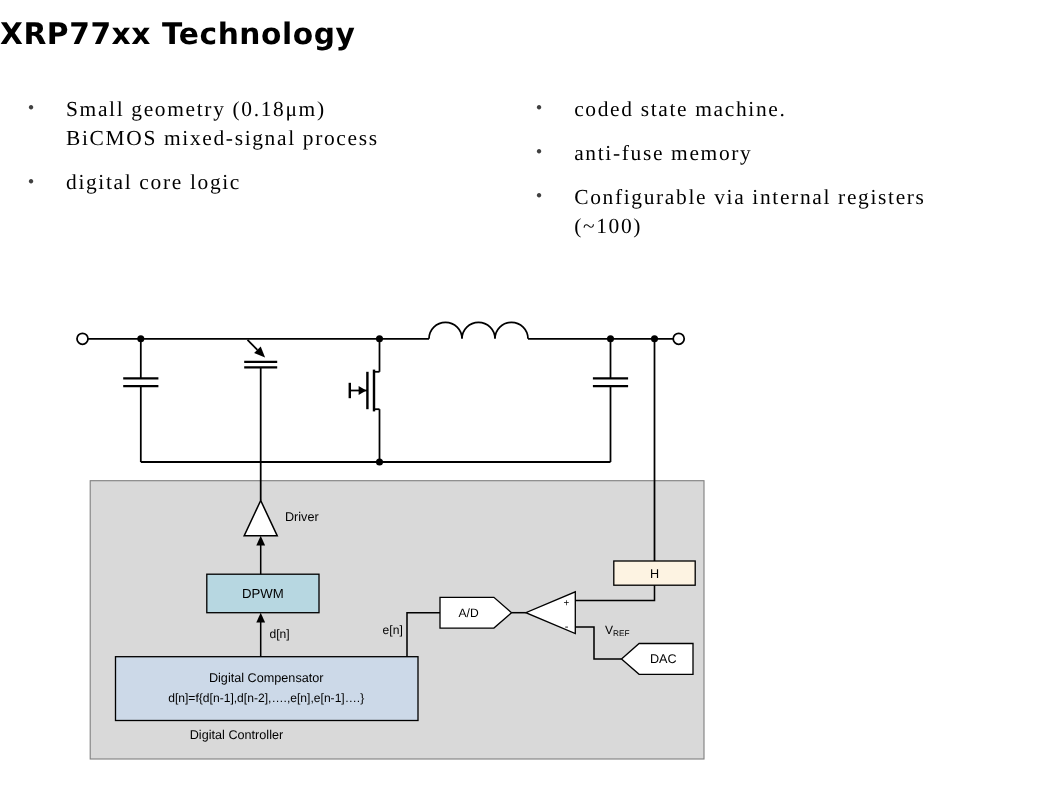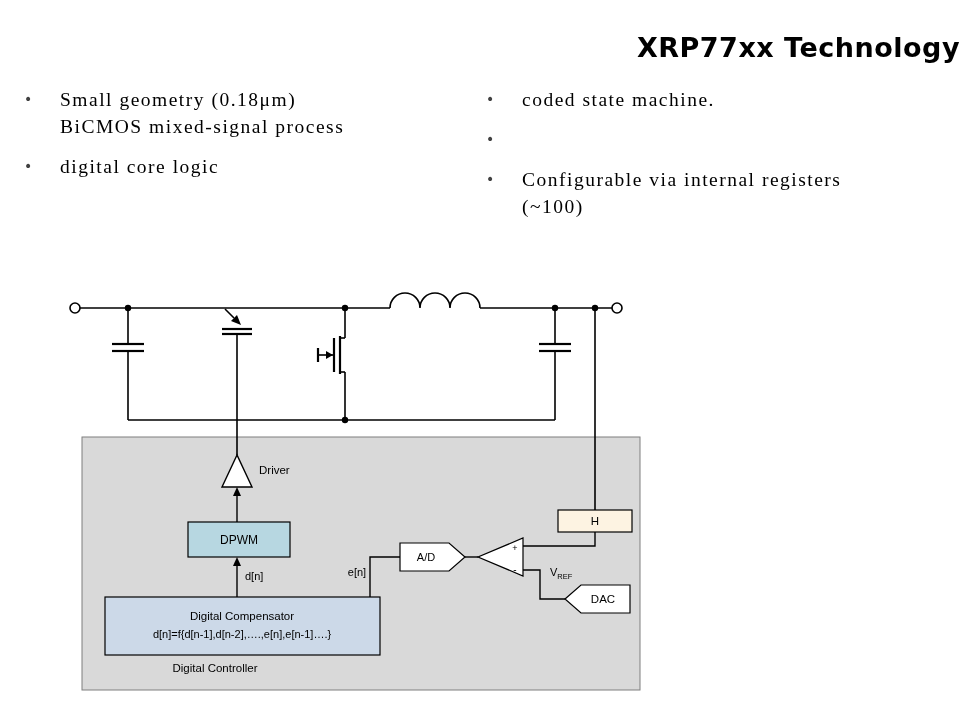--- a/index.html
+++ b/index.html
@@ -1,18 +1,18 @@
 <!DOCTYPE html>
 <html><head>
 <meta charset="utf-8">
 <style>
   html,body{margin:0;padding:0;background:#fff;}
   .slide{position:relative;width:960px;height:720px;background:#ffffff;overflow:hidden;
          font-family:"DejaVu Sans","Liberation Sans",sans-serif;color:#000;}
-  .title{position:absolute;top:32px;left:0;width:100%;text-align:right;
+  .title{position:absolute;top:16px;left:0;width:100%;text-align:left;
          font-size:27px;font-weight:bold;letter-spacing:0.5px;}
   .col{position:absolute;top:86px;}
   .col-left{left:24px;width:446px;}
   .col-right{left:486px;width:466px;}
   .bullet{display:flex;margin-bottom:13px;}
   .marker{width:36px;flex:0 0 36px;font-size:14px;line-height:27px;color:#404040;}
   .btext{font-size:19.5px;line-height:27px;letter-spacing:1.5px;font-family:Liberation Serif, serif;}
   .bl{display:block;}
   svg text{font-family:"Liberation Sans","DejaVu Sans",sans-serif;fill:#000;}
   .diagram{position:absolute;left:0;top:280px;}
@@ -43,20 +43,21 @@
   <div class="col col-right">
     <div class="bullet">
       <span class="marker">•</span>
       <span class="btext">
         <span class="bl">coded state machine.</span>
       </span>
     </div>
     <div class="bullet">
       <span class="marker">•</span>
       <span class="btext">
+        <span class="bl">anti-fuse memory</span>
       </span>
     </div>
     <div class="bullet">
       <span class="marker">•</span>
       <span class="btext">
         <span class="bl">Configurable via internal registers</span>
         <span class="bl">(~100)</span>
       </span>
     </div>
   </div>

